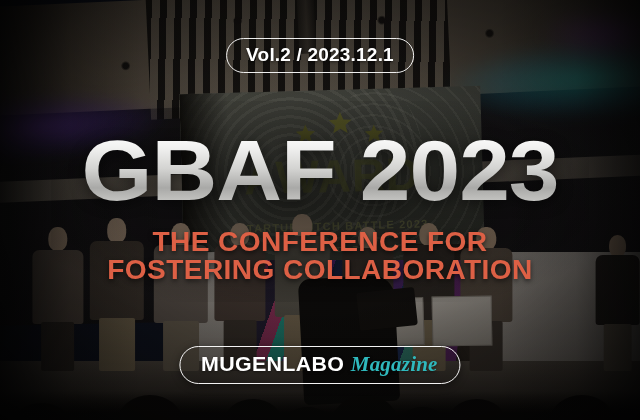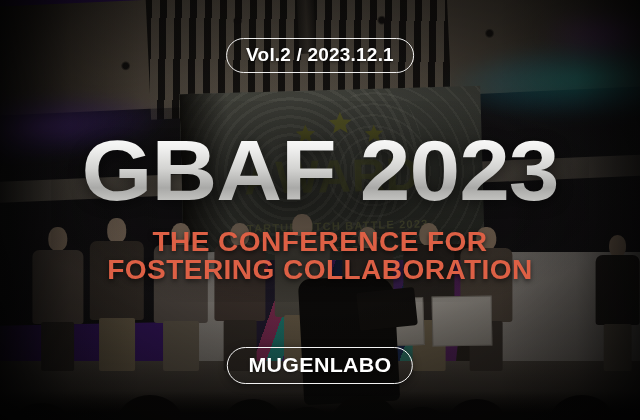--- a/index.html
+++ b/index.html
@@ -9,21 +9,21 @@
   }
   body {
     font-family: "Liberation Sans", sans-serif;
   }
 
   .poster {
     position: relative;
     width: 640px;
     height: 420px;
     overflow: hidden;
-    background: #4c1d95;
+    background: #0f172a;
   }
 
   
   .photo { position: absolute; inset: 0; overflow: hidden; }
 
   
   .ceiling {
     position: absolute; left: -6%; top: -2%; width: 112%; height: 26%;
     background:
       linear-gradient(92deg, #3a3128 0%, #6d6253 18%, #8d8374 38%, #7c7365 58%, #5d5549 78%, #3b362f 100%);
@@ -448,15 +448,16 @@
 
   <div class="title">GBAF 2023</div>
 
   <div class="subtitle">
     <span>THE CONFERENCE FOR</span>
     <span class="l2">FOSTERING COLLABORATION</span>
   </div>
 
   <div class="logo-pill">
     <span class="logo-main">MUGENLABO</span>
+    <span class="logo-mag">Magazine</span>
   </div>
 
 </div>
 
 </body></html>

